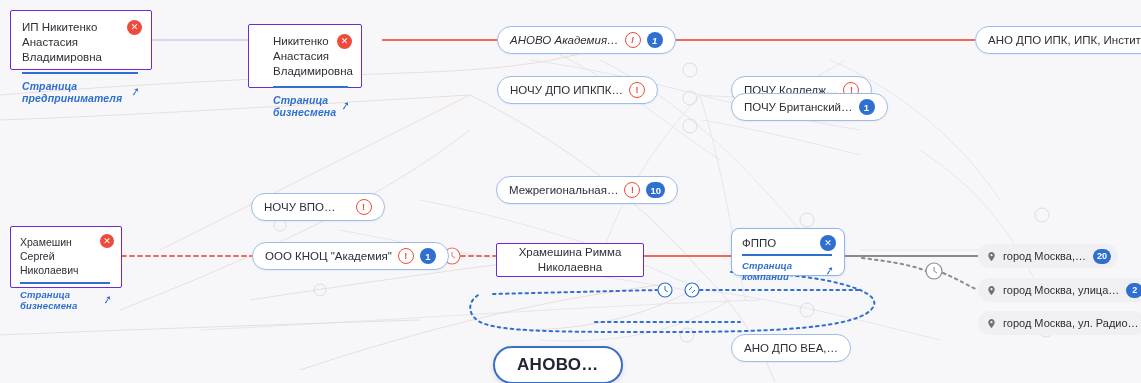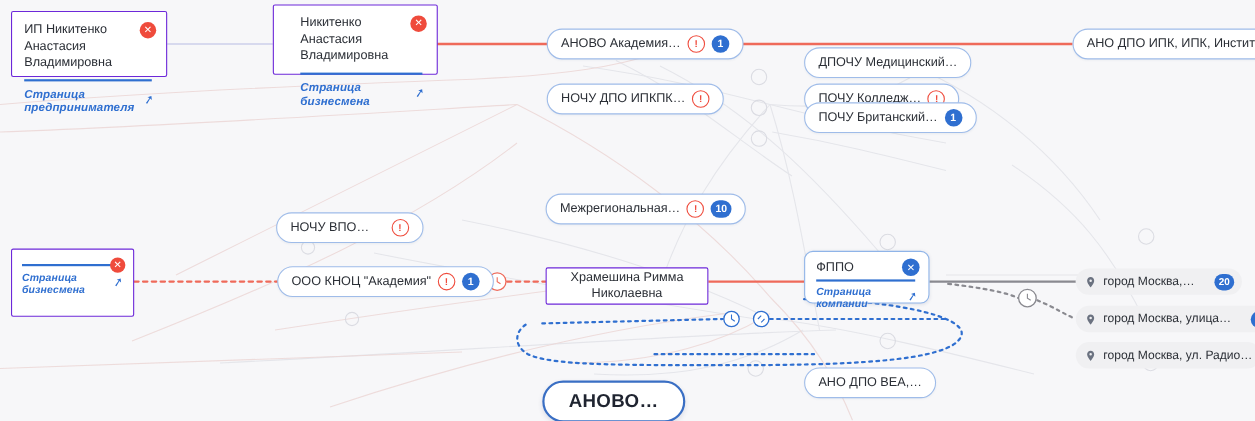--- a/index.html
+++ b/index.html
@@ -87,21 +87,21 @@
   .addr{
     position:absolute;
     display:flex;align-items:center;gap:6px;
     background:#f0f0f2;
     border-radius:999px;
     height:24px;padding:0 7px 0 8px;
     box-sizing:border-box;
     font-size:11px;color:#2b2f36;white-space:nowrap;
   }
   .pin{width:11px;height:11px;flex:0 0 11px;color:#6b7280;}
-  .addr .count{min-width:17px;height:15px;font-size:9px;margin-left:12px;}
+  .addr .count{min-width:17px;height:15px;font-size:9px;margin-left:1px;}
 </style>
 </head>
 <body>
 
 <div id="canvas">
 
   <svg id="edges" viewBox="0 0 1141 383" xmlns="http://www.w3.org/2000/svg">
     <defs></defs>
 
     <g stroke="#dfe0e6" stroke-width="1" fill="none" opacity=".75">
@@ -205,32 +205,34 @@
     <div class="ctitle">ИП Никитенко Анастасия
 Владимировна</div>
     <div class="divider"></div>
     <div class="clink">
       <span>Страница предпринимателя</span>
       <span class="arrow">➚</span>
     </div>
     <div class="close-badge red">✕</div>
   </div>
 
-  <div class="card" style="left:248px;top:4px;width:150px;height:64px;padding-left:24px;">
+  <div class="card" style="left:248px;top:24px;width:114px;height:64px;padding-left:24px;">
     <div class="ctitle">Никитенко Анастасия
 Владимировна</div>
     <div class="divider"></div>
     <div class="clink">
       <span>Страница бизнесмена</span>
       <span class="arrow">➚</span>
     </div>
     <div class="close-badge red">✕</div>
   </div>
 
   <div class="card" style="left:10px;top:226px;width:112px;height:62px;padding:8px 9px;">
+    <div class="ctitle" style="font-size:10.5px;line-height:14px;padding-right:18px;">Храмешин Сергей
+Николаевич</div>
     <div class="divider" style="margin:5px 0 5px 0;"></div>
     <div class="clink" style="font-size:9.5px;">
       <span>Страница бизнесмена</span>
       <span class="arrow">➚</span>
     </div>
     <div class="close-badge red" style="top:7px;right:7px;width:14px;height:14px;">✕</div>
   </div>
 
   <div class="card plain" style="left:496px;top:243px;width:148px;height:26px;">
     <div class="ctitle">Храмешина Римма Николаевна</div>
@@ -239,33 +241,30 @@
   <div class="card blue" style="left:731px;top:228px;width:114px;height:48px;padding:7px 10px;">
     <div class="ctitle" style="padding-right:22px;font-size:11.5px;line-height:14px;">ФППО</div>
     <div class="divider" style="margin:4px 0 4px 0;"></div>
     <div class="clink" style="font-size:9.5px;">
       <span>Страница компании</span>
       <span class="arrow">➚</span>
     </div>
     <div class="close-badge blue" style="top:6px;right:8px;width:16px;height:16px;">✕</div>
   </div>
 
-  <div class="pill" style="left:497px;top:26px;">
+  <div class="pill" style="left:497px;top:26px;font-style:italic;">
     <span>АНОВО Академия…</span>
     <span class="warn">!</span>
     <span class="count">1</span>
   </div>
 
   <div class="pill" style="left:975px;top:26px;">
     <span>АНО ДПО ИПК, ИПК, Институт…</span>
   </div>
 
-  <div class="pill" style="left:731px;top:43px;">
-    <span>ДПОЧУ Медицинский…</span>
-  </div>
 
   <div class="pill" style="left:497px;top:76px;">
     <span>НОЧУ ДПО ИПКПК…</span>
     <span class="warn">!</span>
   </div>
 
   <div class="pill" style="left:731px;top:76px;">
     <span>ПОЧУ Колледж…</span>
     <span class="warn">!</span>
   </div>

